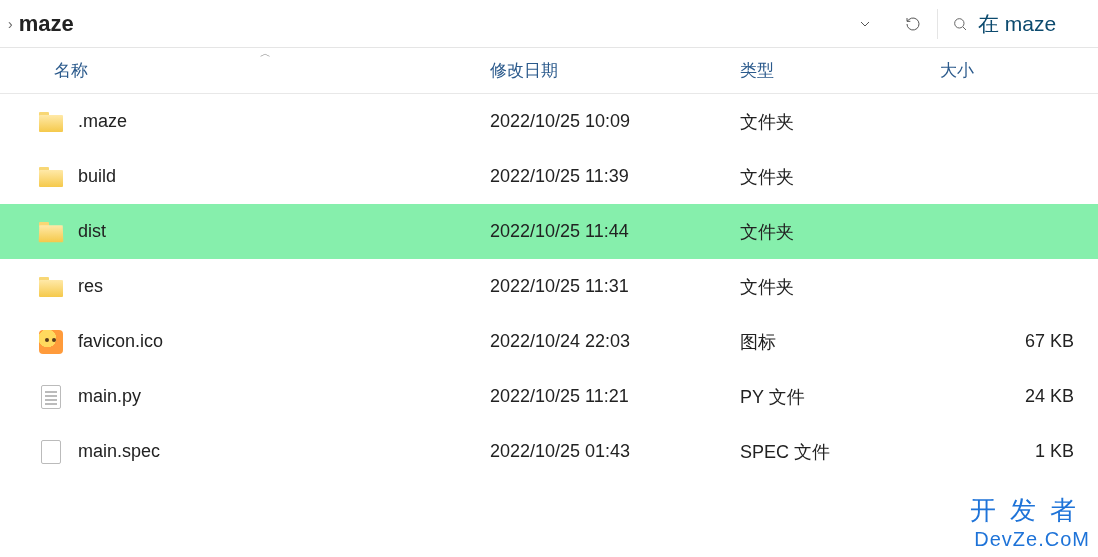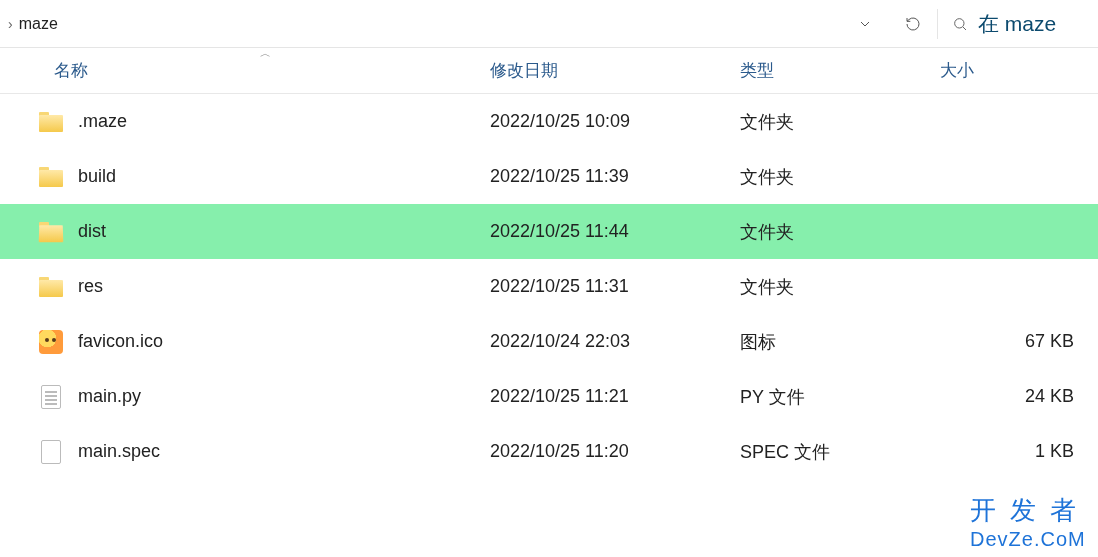--- a/index.html
+++ b/index.html
@@ -25,22 +25,23 @@
     flex: 1;
     height: 100%;
     padding-left: 8px;
   }
   .chev {
     color: #666;
     font-size: 14px;
     margin-right: 6px;
   }
   .path-text {
-    font-size: 16px;
+    font-size: 22px;
     color: #222;
+    font-weight: bold;
   }
   .tb-btn {
     width: 48px;
     height: 48px;
     display: flex;
     align-items: center;
     justify-content: center;
     color: #555;
     font-size: 16px;
   }
@@ -135,21 +136,21 @@
   .ico-icon::after { left:13px; }
   .file-icon {
     width:20px; height:24px; border:1px solid #bbb; border-radius:2px;
     background:#fff; position:relative;
   }
   .file-icon.lines::before {
     content:""; position:absolute; left:3px; right:3px; top:5px; height:2px;
     background:#bbb; box-shadow: 0 4px 0 #bbb, 0 8px 0 #bbb, 0 12px 0 #bbb;
   }
   .watermark {
-    position:absolute; right:8px; bottom:6px; 
+    position:absolute; right:8px; bottom:6px; text-align:right;
     pointer-events:none;
   }
   .wm1 { color:#1e73d8; font-size:26px; letter-spacing:14px; font-weight:500; }
   .wm2 { color:#1e73d8; font-size:20px; letter-spacing:1px; font-family: Arial, sans-serif; }
 </style>
 </head>
 <body>
 
 <div class="toolbar">
   <div class="path-area">
@@ -260,21 +261,21 @@
       <div class="col type">PY 文件</div>
       <div class="col size">24 KB</div>
     </div>
     <div class="row">
       <div class="col name">
         <span class="icon-slot">
           <span class="file-icon"></span>
         </span>
         <span>main.spec</span>
       </div>
-      <div class="col date">2022/10/25 11:20</div>
+      <div class="col date">2022/10/25 01:43</div>
       <div class="col type">SPEC 文件</div>
       <div class="col size">1 KB</div>
     </div>
   </div>
 
 <div class="watermark">
   <div class="wm1">开发者</div>
   <div class="wm2">DevZe.CoM</div>
 </div>
 

